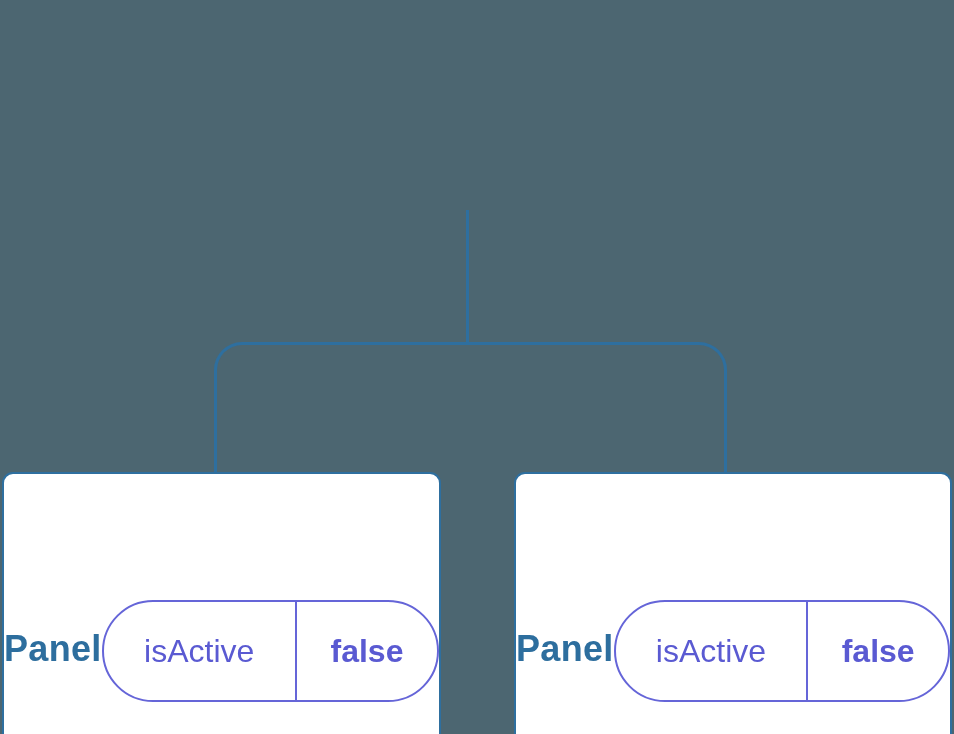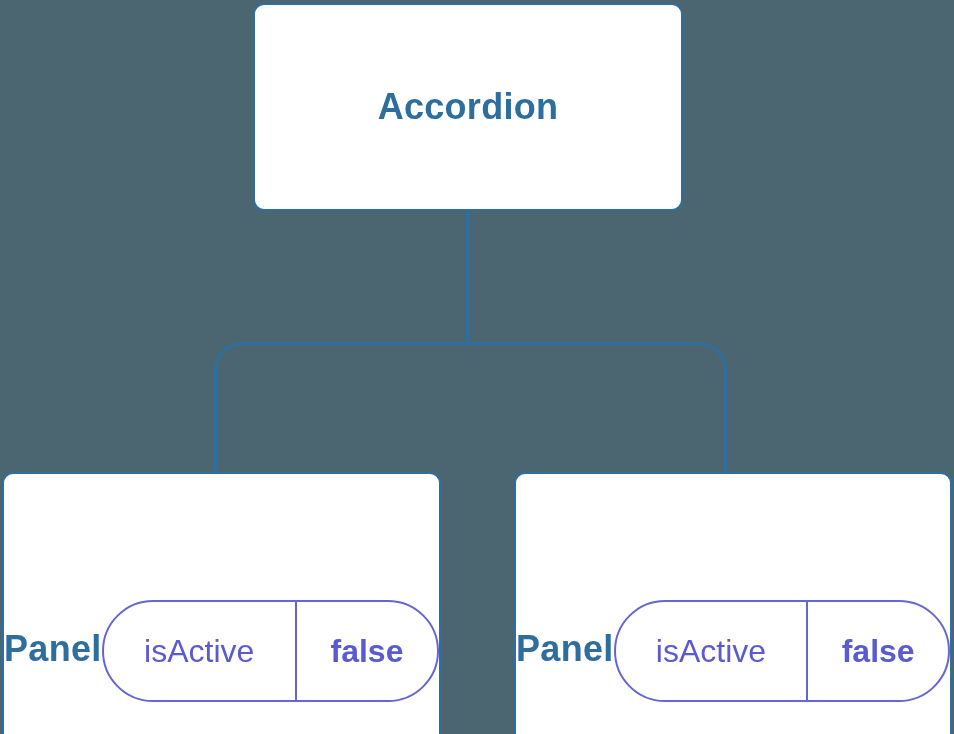--- a/index.html
+++ b/index.html
@@ -91,23 +91,20 @@
     flex: 0 0 58%;
     border-right: 2px solid var(--state-border);
   }
   .state-value { flex: 1 1 auto; font-weight: bold; }
 </style>
 </head>
 <body>
 
 <div class="stage">
 
-  <div class="node node-root">
-    <div class="node-label">Accordion</div>
-  </div>
 
   <div class="connector-stub"></div>
   <div class="connector-bracket"></div>
 
   <div class="node node-panel panel-left">
     <div class="node-label">Panel</div>
     <div class="state-pill">
       <div class="state-key">isActive</div>
       <div class="state-value">false</div>
     </div>

